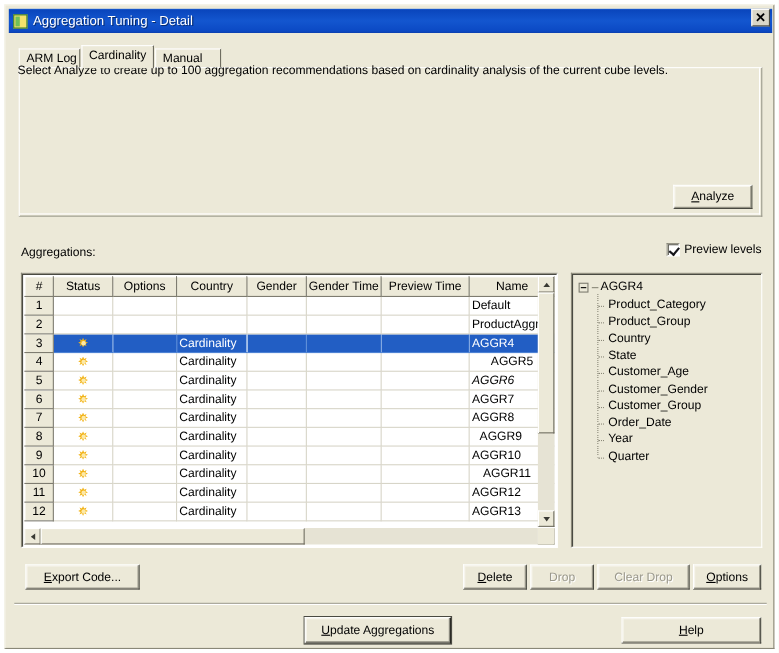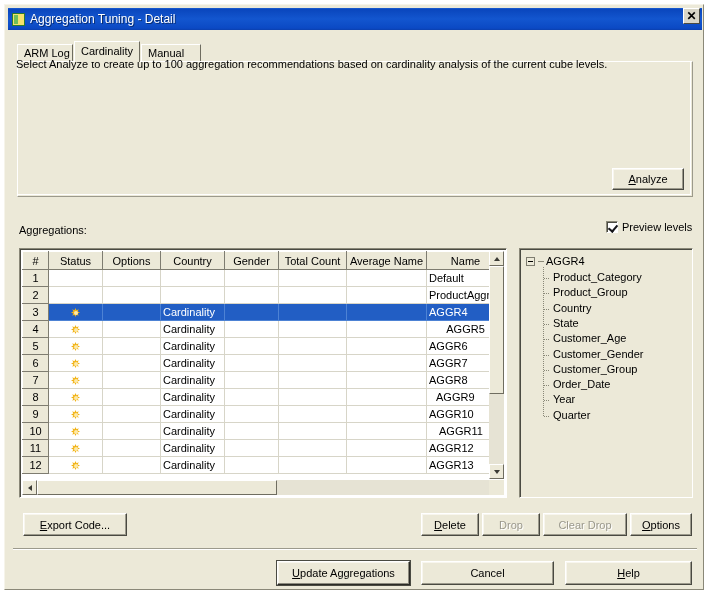--- a/index.html
+++ b/index.html
@@ -268,22 +268,22 @@
   <div class="gridbox">
     <div class="grid-inner">
       <table class="grid">
         <thead>
             <tr id="grid-head">
               <th style="width: 26px;"><span>#</span></th>
               <th style="width: 54px;"><span>Status</span></th>
               <th style="width: 58px;"><span>Options</span></th>
               <th style="width: 64px;"><span>Country</span></th>
               <th style="width: 54px;"><span>Gender</span></th>
-              <th style="width: 68px;"><span>Total Count</span></th>
-              <th style="width: 80px;"><span>Average Name</span></th>
+              <th style="width: 68px;"><span>Gender Time</span></th>
+              <th style="width: 80px;"><span>Preview Time</span></th>
               <th style="width: 78px;"><span>Name</span></th>
             </tr>
           </thead>
         <tbody id="grid-body">
             <tr class="">
               <td class="rownum" style="width: 26px;">1</td>
               <td class="cellcenter" style="width: 54px;"></td>
               <td style="width: 58px;"></td>
               <td style="width: 64px;"></td>
               <td style="width: 54px;"></td>
@@ -322,21 +322,21 @@
               <td style="width: 78px; text-align: center;">AGGR5</td>
             </tr>
             <tr class="">
               <td class="rownum" style="width: 26px;">5</td>
               <td class="cellcenter" style="width: 54px;"><span class="sunicon"></span></td>
               <td style="width: 58px;"></td>
               <td style="width: 64px;">Cardinality</td>
               <td style="width: 54px;"></td>
               <td style="width: 68px;"></td>
               <td style="width: 80px;"></td>
-              <td style="width: 78px;">AGGR6</td>
+              <td style="width: 78px; font-style: italic;">AGGR6</td>
             </tr>
             <tr class="">
               <td class="rownum" style="width: 26px;">6</td>
               <td class="cellcenter" style="width: 54px;"><span class="sunicon"></span></td>
               <td style="width: 58px;"></td>
               <td style="width: 64px;">Cardinality</td>
               <td style="width: 54px;"></td>
               <td style="width: 68px;"></td>
               <td style="width: 80px;"></td>
               <td style="width: 78px;">AGGR7</td>
@@ -472,19 +472,18 @@
     <span class="acc">O</span>
       <span>ptions</span>
   </div>
 
   <div class="sep-line"></div>
 
   <div class="btn default" id="update-btn">
     <span class="acc">U</span>
       <span>pdate Aggregations</span>
   </div>
-  <div class="btn" id="cancel-btn">Cancel</div>
   <div class="btn" id="help-btn">
     <span class="acc">H</span>
       <span>elp</span>
   </div>
 
 </div>
 
 </body></html>

